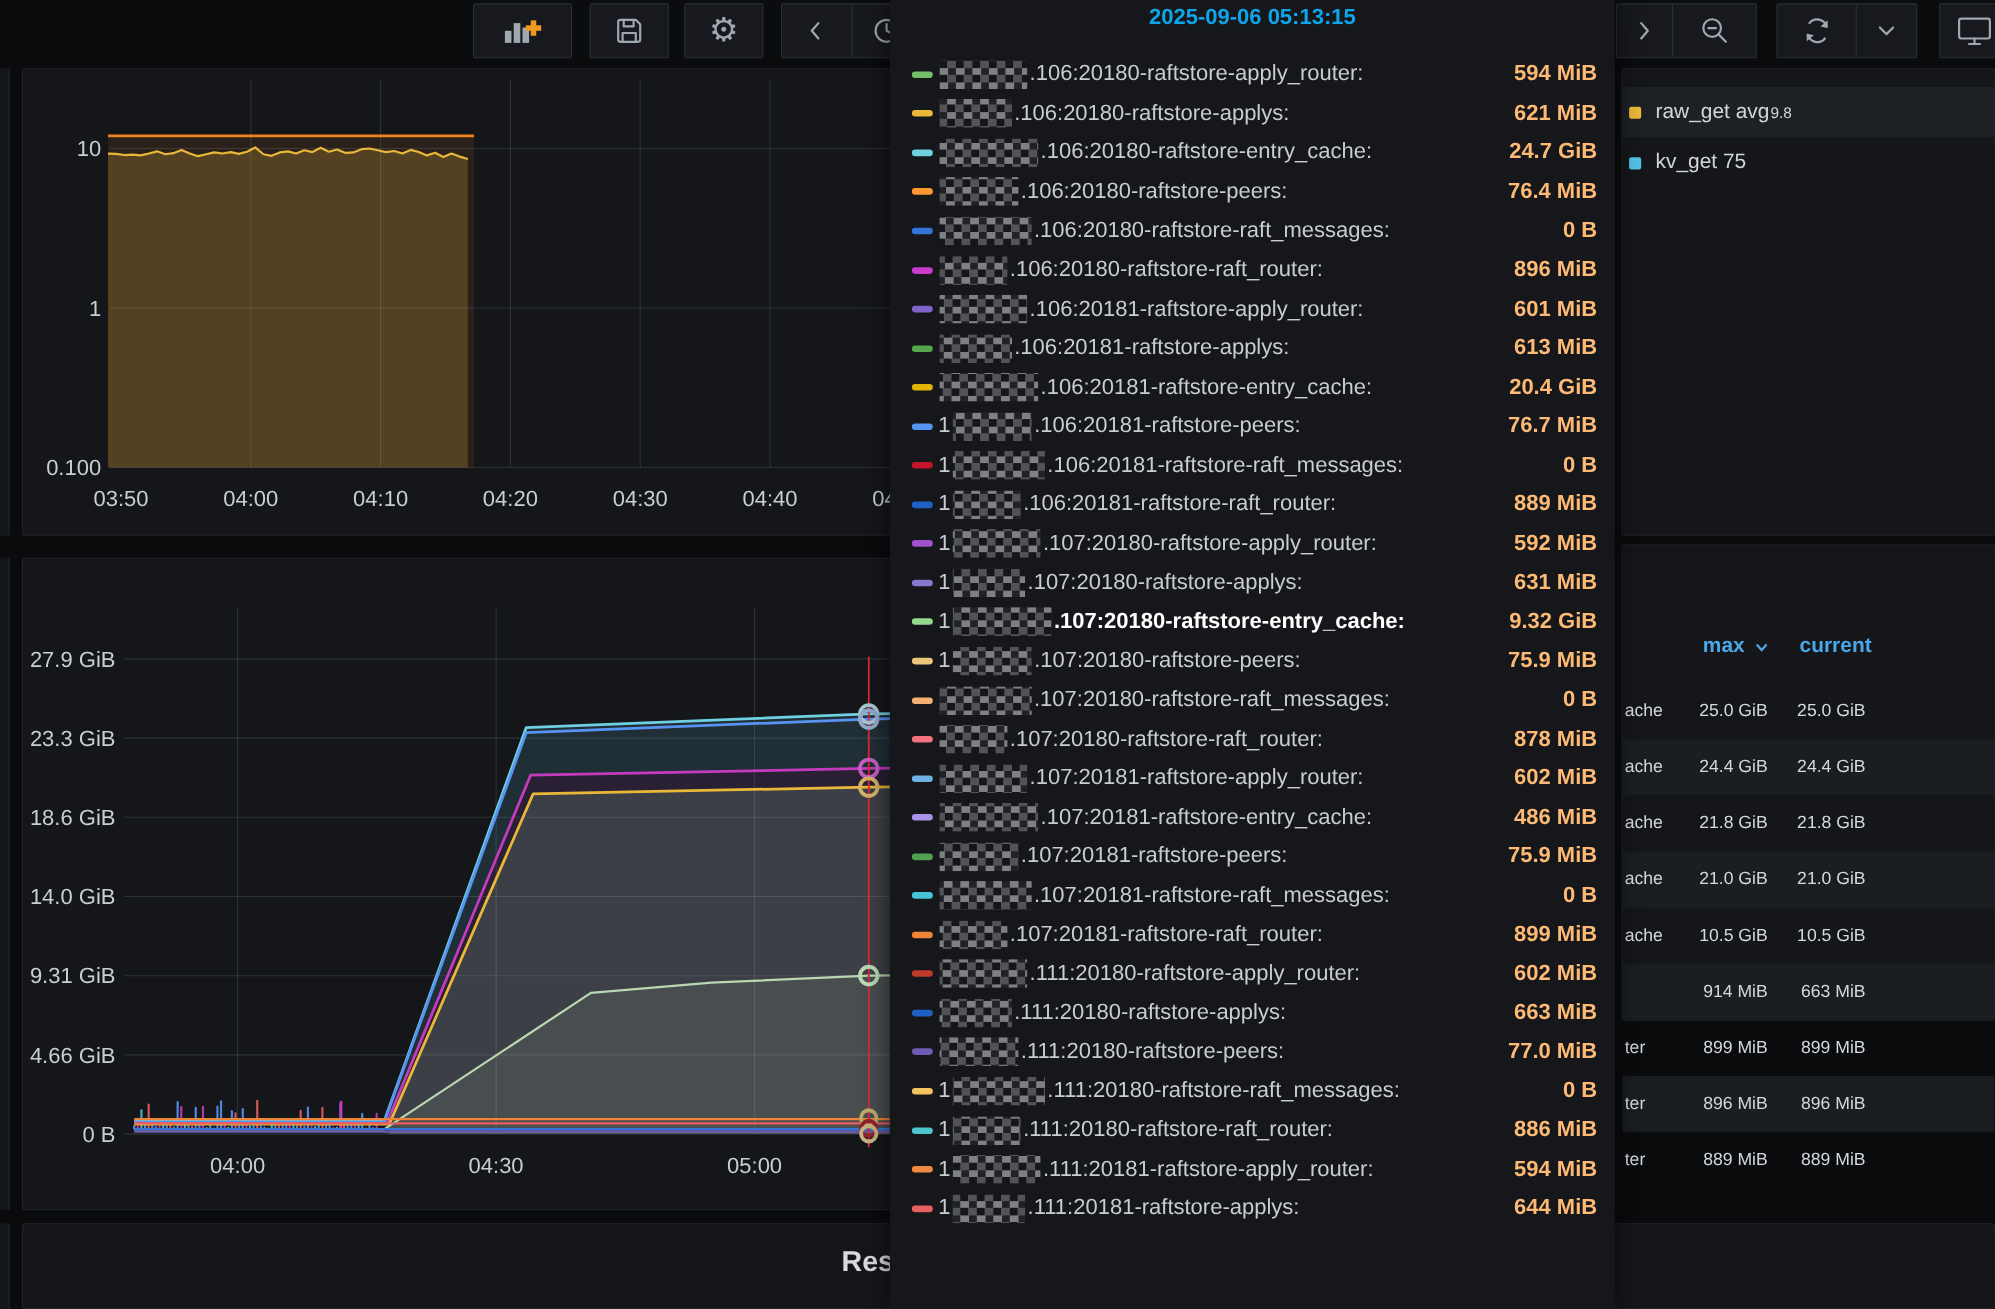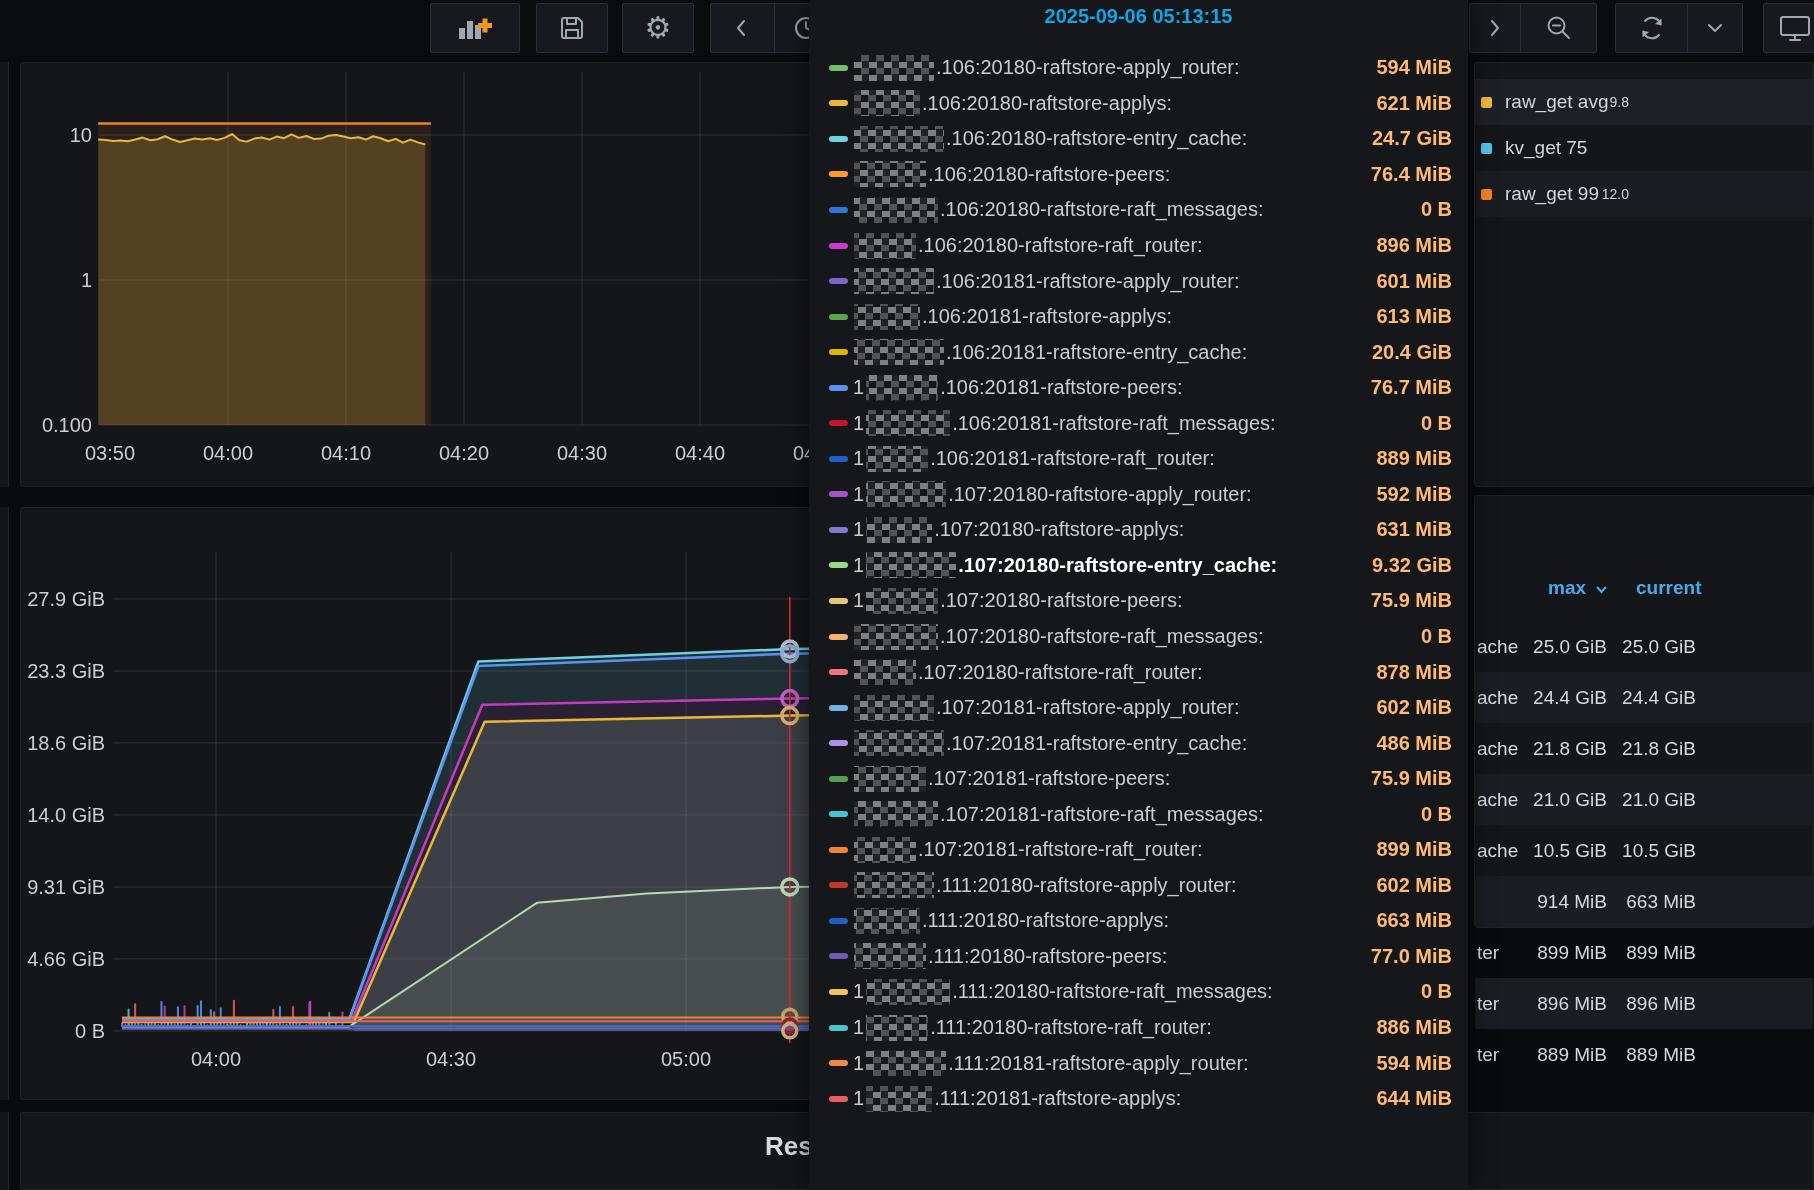--- a/index.html
+++ b/index.html
@@ -21,21 +21,21 @@
   #charts text{font-family:"Liberation Sans",sans-serif;fill:#c9ced4;font-size:20px;}
   
   .lgrow{position:absolute;left:0;right:0;height:46px;display:flex;align-items:center;padding-left:6px;box-sizing:border-box;}
   .lgmk{width:11px;height:11px;border-radius:2px;margin-right:13px;flex:0 0 auto;}
   .lglbl{font-size:19px;color:#d3d6da;}
   .lgval{margin-left:auto;margin-right:184px;font-size:14px;color:#d3d6da;}
   
   .thdr{position:absolute;height:26px;font-size:19px;font-weight:700;color:#4ba7e8;}
   .trow{position:absolute;left:0;right:0;height:51px;}
   .trow.alt{background:#1a1d21;}
-  .tcell{position:absolute;line-height:51px;font-size:19px;color:#d5d8dc;white-space:nowrap;}
+  .tcell{position:absolute;line-height:51px;font-size:16px;color:#d5d8dc;white-space:nowrap;}
   
   .tooltip{position:absolute;left:809px;top:0;width:659px;height:1190px;background:#16171b;
            box-shadow:0 0 22px rgba(0,0,0,.65);z-index:50;overflow:hidden;}
   .tthead{position:absolute;top:5px;left:0;width:100%;text-align:center;font-size:20px;font-weight:700;color:#0ea5e9;}
   .ttrows{position:absolute;top:50px;left:0;right:0;}
   .ttrow{display:flex;align-items:center;height:35.56px;padding:0 16px 0 20px;font-size:20px;color:#c9ccd1;}
   .mk{width:19px;height:6px;border-radius:3px;margin-right:5px;flex:0 0 auto;}
   .pfx{margin-right:1px;}
   .blob{display:inline-block;height:26px;border-radius:1px;margin:0 2px 0 1px;flex:0 0 auto;
         background-image:linear-gradient(rgba(0,0,0,.15),rgba(0,0,0,.15)),
@@ -60,25 +60,20 @@
   <div class="panel" id="legendPanel" style="left:1474px;top:62px;width:340px;height:425px;">
       <div class="lgrow" style="top: 16px; background: rgb(29, 32, 37);">
         <span class="lgmk" style="background: rgb(234, 184, 57);"></span>
         <span class="lglbl">raw_get avg</span>
         <span class="lgval">9.8</span>
       </div>
       <div class="lgrow" style="top: 62px; background: transparent;">
         <span class="lgmk" style="background: rgb(83, 194, 232);"></span>
         <span class="lglbl">kv_get 75</span>
         <span class="lgval"></span>
-      </div>
-      <div class="lgrow" style="top: 108px; background: rgb(25, 28, 32);">
-        <span class="lgmk" style="background: rgb(242, 128, 31);"></span>
-        <span class="lglbl">raw_get 99</span>
-        <span class="lgval">12.0</span>
       </div>
     </div>
   <div class="panel" style="left:20px;top:507px;width:1448px;height:593px;"></div>
   <div class="panel" id="tablePanel" style="left:1474px;top:495px;width:340px;height:433px;">
       <div class="thdr" style="left:73px;top:81px;">
         <span>max</span>
         <svg width="13" height="9" style="margin-left:4px;">
           <polyline points="2,2 6.5,7 11,2" stroke="#4ba7e8" stroke-width="2" fill="none"></polyline>
         </svg>
       </div>

